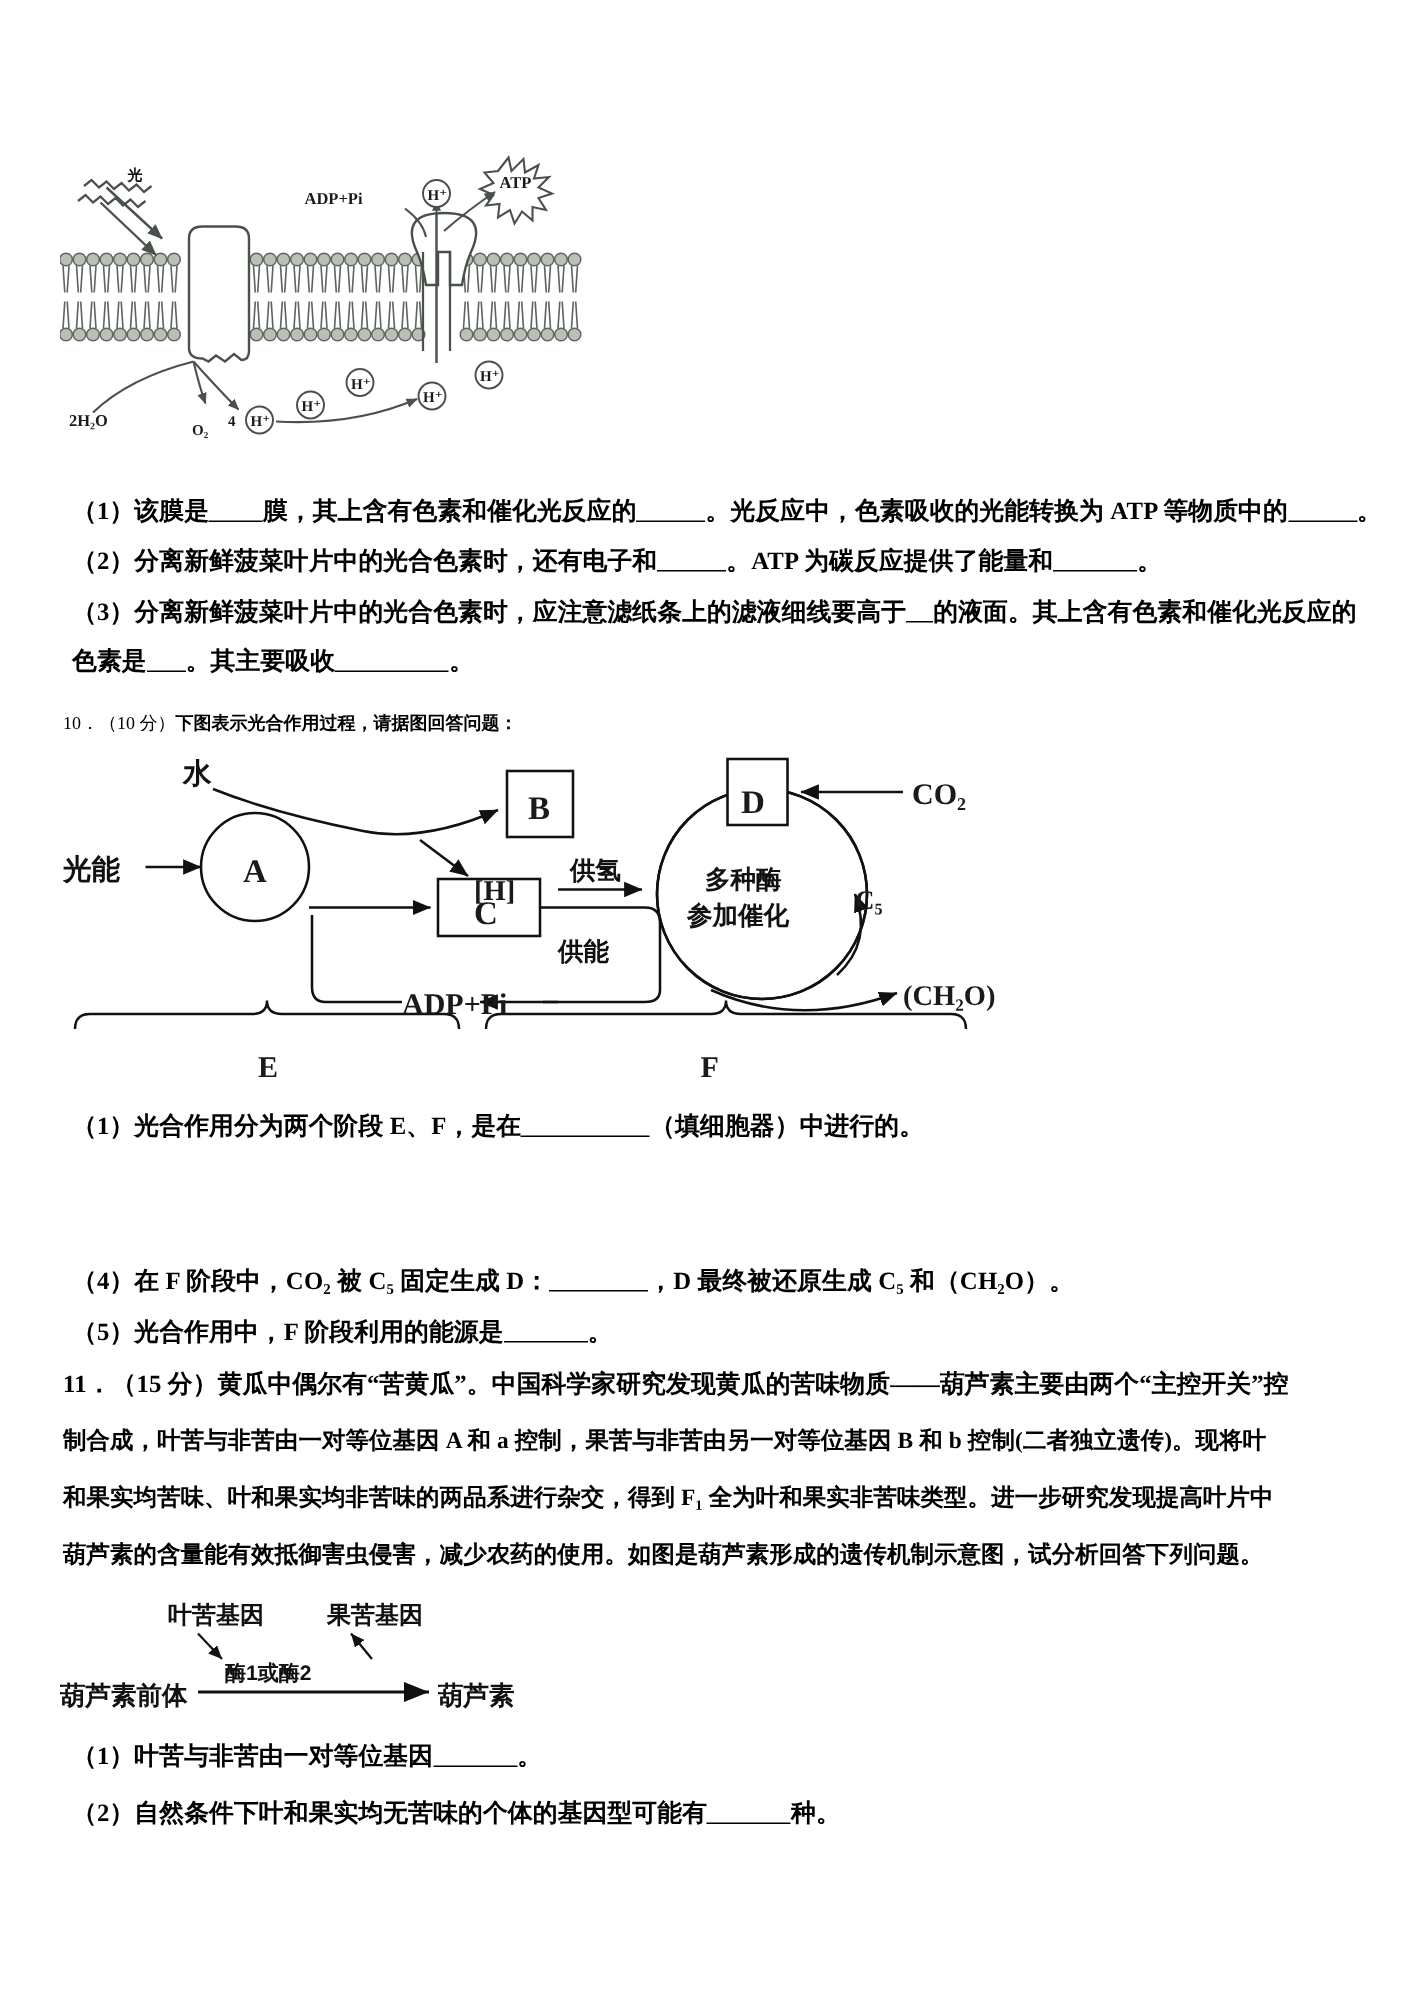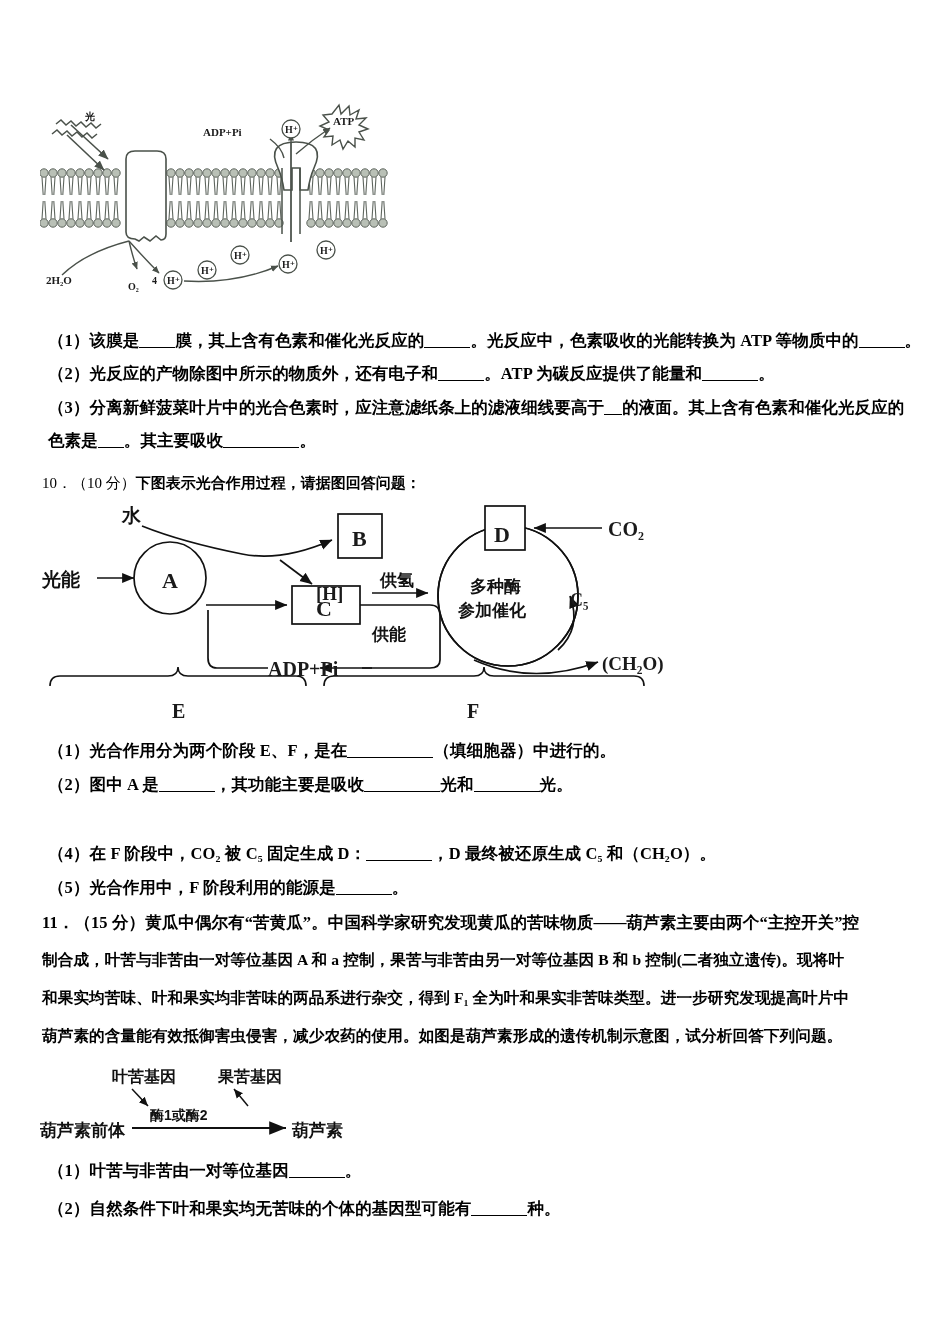--- a/index.html
+++ b/index.html
@@ -33,21 +33,21 @@
   }
   .qpara {
     position: absolute;
     font-size: 16.5px;
     font-weight: bold;
     letter-spacing: 0.1px;
     white-space: nowrap;
   }
   .qnum {
     position: absolute;
-    font-size: 15px;
+    font-size: 12px;
     font-weight: bold;
     white-space: nowrap;
   }
   .qnum .idx {
     font-weight: normal;
     font-family: "Liberation Serif", serif;
   }
   .blank {
     display: inline-block;
     border-bottom: 1.6px solid #000;
@@ -315,21 +315,21 @@
       </g>
       <path d="M256,62 Q272,48 290,36" stroke="#4a514a" stroke-width="1.4" fill="none" marker-end="url(#arrHeadS)"></path>
     </svg>
   </div>
 
   <div class="qline" style="left:48px; top:331px;">
     <span>（1）</span><span>该膜是</span><span class="blank b4"></span><span>膜，其上含有色素和催化光反应的</span><span class="blank b5"></span><span>。光反应中，色素吸收的光能转换为 ATP 等物质中的</span><span class="blank b5"></span><span>。</span>
   </div>
 
   <div class="qline" style="left:48px; top:364px;">
-    <span>（2）</span><span>光反应的产物除图中所示的物质外，还有电子和</span><span class="blank b5"></span><span>。ATP 为碳反应提供了能量和</span><span class="blank b6"></span><span>。</span>
+    <span>（2）</span><span>分离新鲜菠菜叶片中的光合色素时，还有电子和</span><span class="blank b5"></span><span>。ATP 为碳反应提供了能量和</span><span class="blank b6"></span><span>。</span>
   </div>
 
   <div class="qline" style="left:48px; top:398px;">
     <span>（3）</span><span>分离新鲜菠菜叶片中的光合色素时，应注意滤纸条上的滤液细线要高于</span><span class="blank b2"></span><span>的液面。其上含有色素和催化光反应的</span>
   </div>
 
   <div class="qline" style="left:48px; top:431px;">
     <span>色素是</span><span class="blank b3"></span><span>。其主要吸收</span><span class="blank b8"></span><span>。</span>
   </div>
 
@@ -401,23 +401,20 @@
       <text class="figtext" x="560" y="170" font-size="19">(CH₂O)</text>
       <text class="figtext" x="130" y="218" font-size="20">E</text>
       <text class="figtext" x="425" y="218" font-size="20">F</text>
     </svg>
   </div>
 
   <div class="qline" style="left:48px; top:741px;">
     <span>（1）</span><span>光合作用分为两个阶段 E、F，是在</span><span class="blank b9"></span><span>（填细胞器）中进行的。</span>
   </div>
 
-  <div class="qline" style="left:48px; top:775px;">
-    <span>（2）</span><span>图中 A 是</span><span class="blank b6"></span><span>，其功能主要是吸收</span><span class="blank b8"></span><span>光和</span><span class="blank b7"></span><span>光。</span>
-  </div>
 
 
   <div class="qline" style="left:48px; top:844px;">
     <span>（4）</span><span>在 F 阶段中，CO₂ 被 C₅ 固定生成 D：</span><span class="blank b7"></span><span>，D 最终被还原生成 C₅ 和（CH₂O）。</span>
   </div>
 
   <div class="qline" style="left:48px; top:878px;text-align:center;">
     <span>（5）</span><span>光合作用中，F 阶段利用的能源是</span><span class="blank b6"></span><span>。</span>
   </div>
 

